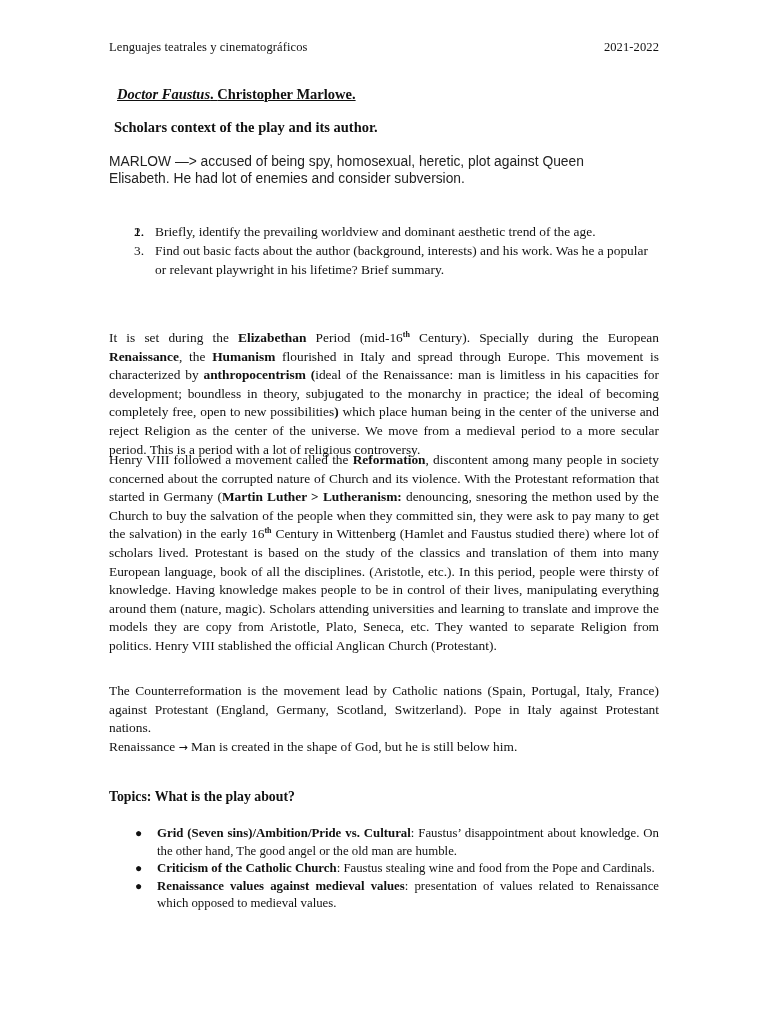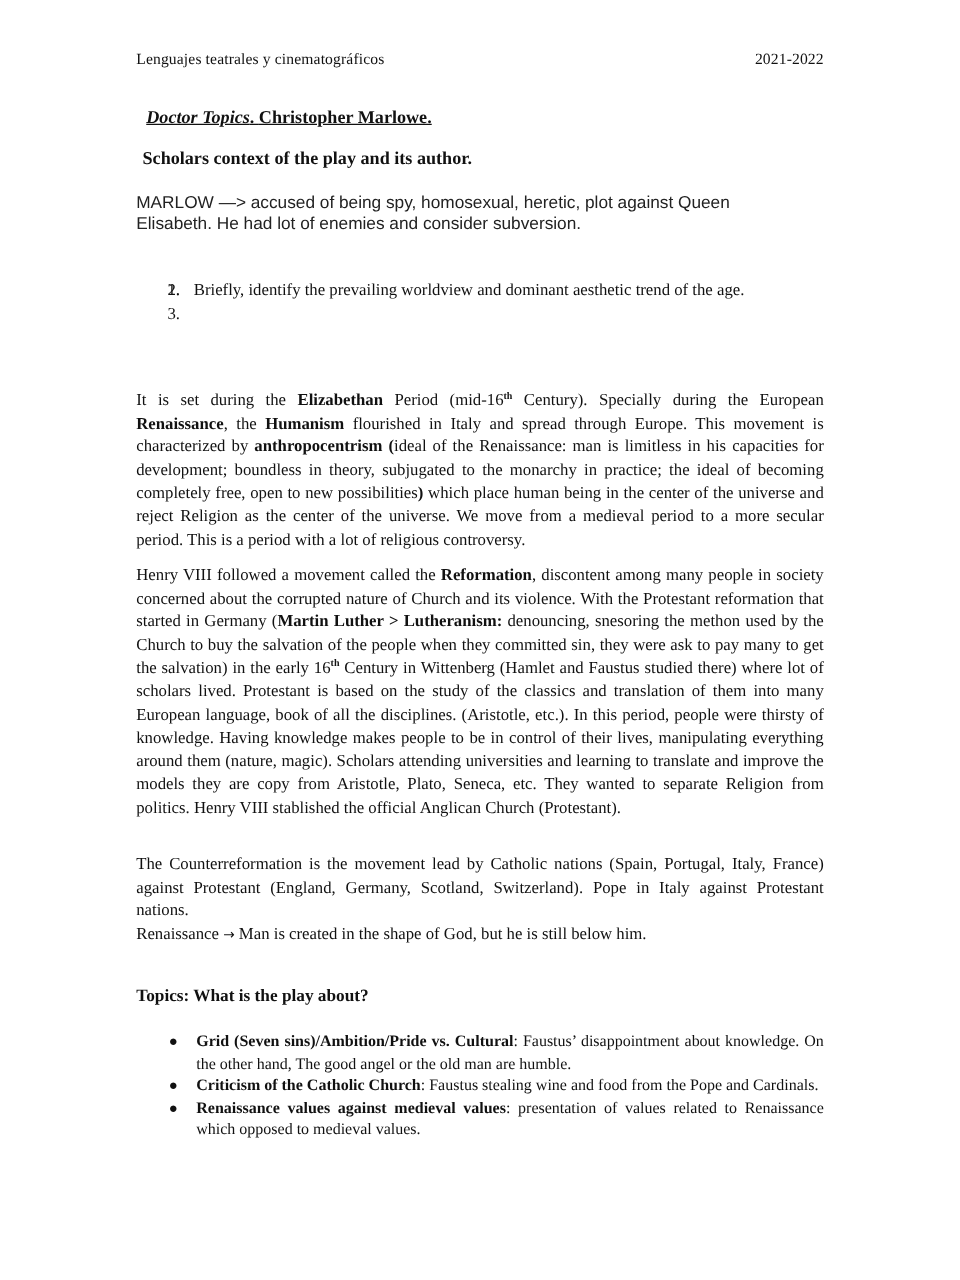--- a/index.html
+++ b/index.html
@@ -17,50 +17,50 @@
     .marlow { position: absolute; top: 153px; left: 0; width: 520px;
       font-family: "Liberation Sans", "DejaVu Sans", sans-serif; font-size: 13.8px; line-height: 17px; color: #222; }
     ol.questions { position: absolute; top: 222px; left: 25px; width: 525px; margin: 0; padding: 0;
       list-style: none; font-size: 13.4px; line-height: 19px; }
     ol.questions li { position: relative; padding-left: 21px; }
     ol.questions li .num { position: absolute; left: 0; top: 0; }
     .para { position: absolute; left: 0; width: 550px; font-size: 13.4px; line-height: 18.6px;
       text-align: justify; }
     .para b { font-weight: bold; }
     .para sup { font-size: 8px; line-height: 0; vertical-align: 5px; font-weight: bold; }
-    .p1 { top: 311px; font-family: Liberation Serif, serif; }
+    .p1 { top: 329px; font-family: Liberation Serif, serif; }
     .p2 { top: 451px; }
     .p3 { top: 682px; }
     .topics { position: absolute; top: 789px; left: 0; font-size: 13.8px; font-weight: bold; text-align: center; }
     ul.bullets { position: absolute; top: 825px; left: 26px; width: 524px; margin: 0; padding: 0;
       list-style: none; font-size: 12.8px; line-height: 17.5px; }
     ul.bullets li { position: relative; padding-left: 22px; text-align: justify; margin-bottom: 0px; }
     ul.bullets li .dot { position: absolute; left: 0; top: 0; font-size: 12px; }
     .arrow { font-family: "DejaVu Sans", sans-serif; font-size: 11px; }
   </style>
 </head>
 <body>
 
 <div class="page">
 
   <div class="header">
     <span class="left">Lenguajes teatrales y cinematográficos</span>
     <span class="right">2021-2022</span>
   </div>
 
-  <div class="title"><i>Doctor Topics</i><span>. </span><span>Christopher Marlowe.</span></div>
+  <div class="title"><i>Doctor Faustus</i><span>. </span><span>Christopher Marlowe.</span></div>
 
   <div class="subtitle">Scholars context of the play and its author.</div>
 
   <div class="marlow">MARLOW —&gt; accused of being spy, homosexual, heretic, plot against Queen Elisabeth. He had lot of enemies and consider subversion.</div>
 
   <ol class="questions">
     <li><span class="num">1.</span></li>
     <li><span class="num">2.</span><span>Briefly, identify the prevailing worldview and dominant aesthetic trend of the age.</span></li>
-    <li><span class="num">3.</span></li>
+    <li><span class="num">3.</span><span>Find out basic facts about the author (background, interests) and his work. Was he a popular or relevant playwright in his lifetime? Brief summary.</span></li>
   </ol>
 
   <div class="para p1"><span>It is set during the </span><b>Elizabethan</b><span> Period (mid-16</span><sup>th</sup><span> Century). Specially during the European </span><b>Renaissance</b><span>, the </span><b>Humanism</b><span>  flourished in Italy and spread through Europe. This movement is characterized by </span><b>anthropocentrism (</b><span>ideal of the Renaissance: man is limitless in his capacities for development; boundless in theory, subjugated to the monarchy in practice; the ideal of becoming completely free, open to new possibilities</span><b>)</b><span> which place human being in the center of the universe and reject Religion as the center of the universe. We move from a medieval period to a more secular period. This is a period with a lot of religious controversy.</span></div>
 
   <div class="para p2"><span>Henry VIII followed a movement called the </span><b>Reformation</b><span>, discontent among many people in society concerned about the corrupted nature of Church and its violence. With the Protestant reformation that started in Germany (</span><b>Martin Luther</b><b> &gt; </b><b>Lutheranism:</b><span> denouncing, snesoring the methon used by the Church to buy the salvation of the people when they committed sin, they were ask to pay many to get the salvation) in the early 16</span><sup>th</sup><span> Century in Wittenberg (Hamlet and Faustus studied there) where lot of scholars lived. Protestant is based on the study of the classics and translation of them into many European language, book of all the disciplines. (Aristotle, etc.). In this period, people were thirsty of knowledge. Having knowledge makes people to be in control of their lives, manipulating everything around them (nature, magic). Scholars attending universities and learning to translate and improve the models they are copy from Aristotle, Plato, Seneca, etc. They wanted to separate Religion from politics. Henry VIII stablished the official Anglican Church (Protestant).</span></div>
 
   <div class="para p3"><span>The Counterreformation is the movement lead by Catholic nations (Spain, Portugal, Italy, France) against Protestant (England, Germany, Scotland, Switzerland). Pope in Italy against Protestant nations.</span><br><span>Renaissance </span><span class="arrow">→</span><span> Man is created in the shape of God, but he is still below him.</span></div>
 
   <div class="topics">Topics: What is the play about?</div>
 

